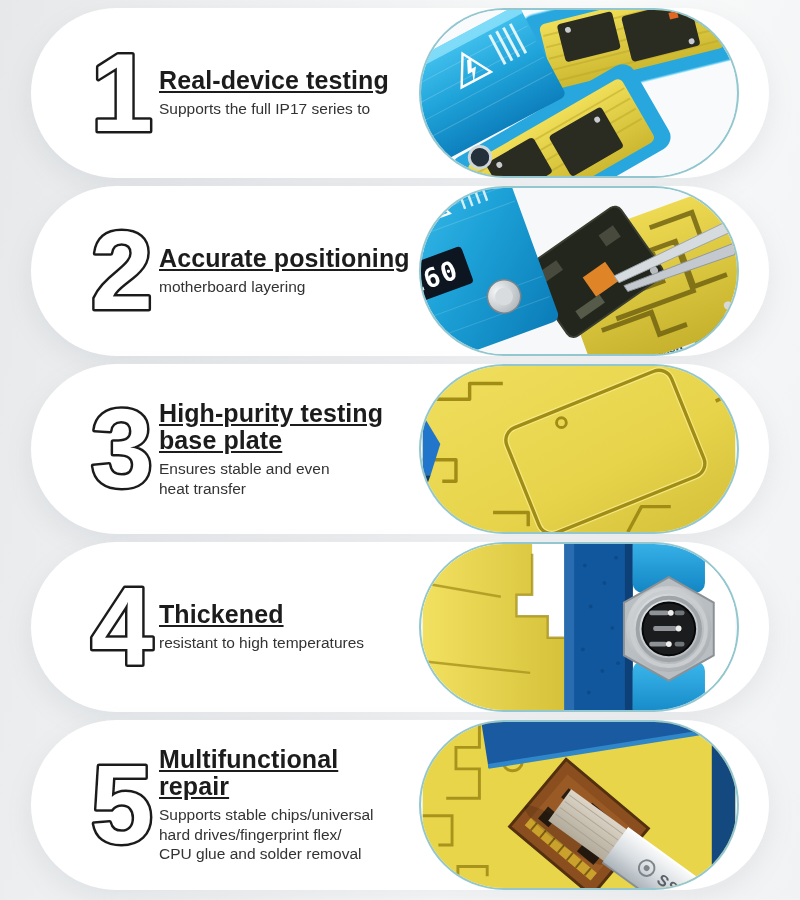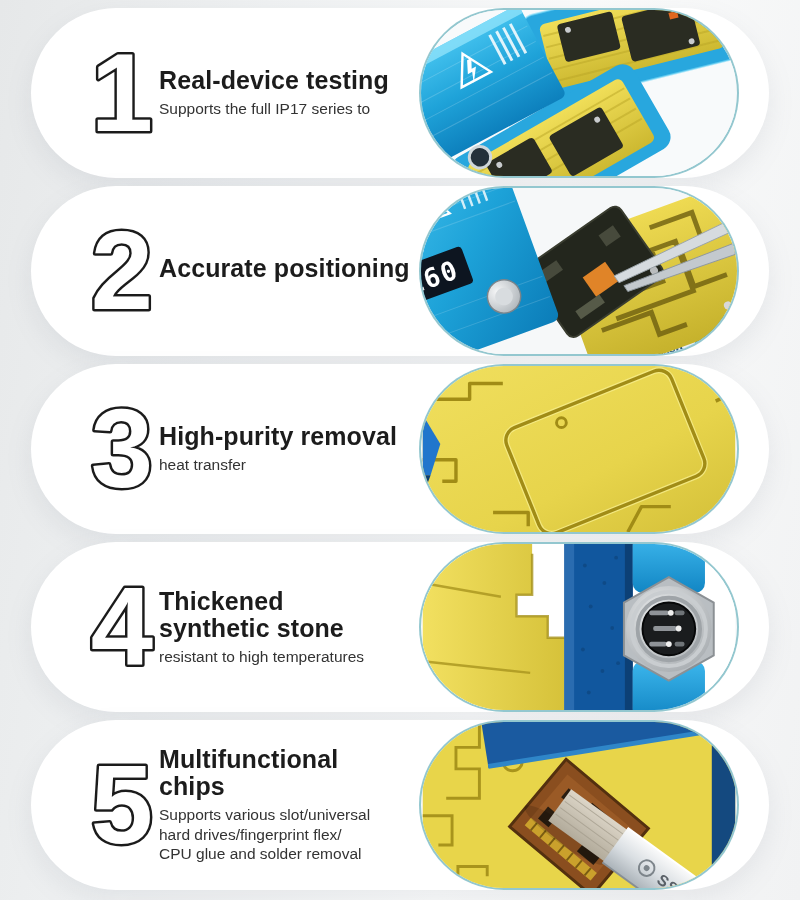--- a/index.html
+++ b/index.html
@@ -17,21 +17,21 @@
     box-shadow:0 10px 26px rgba(125,135,145,.13);
   }
   .num-wrap{flex:0 0 74px;margin-left:54px;}
   .digit-svg{width:74px;height:132px;display:block;overflow:visible;}
   .digit{
     font-family:"Liberation Sans",sans-serif;font-weight:bold;font-size:112px;
     fill:#ffffff;stroke:#1b1b1b;stroke-width:5;paint-order:stroke;stroke-linejoin:round;
   }
   .copy{width:258px;}
   .title{font-size:25px;font-weight:bold;color:#1c1c1c;line-height:1.08;margin:0 0 5px 0;letter-spacing:.1px;}
-  .title span{display:block;}
+  .title span{display:block;text-decoration:underline;}
   .desc{font-size:15.5px;color:#333;line-height:1.28;margin:0;}
   .desc span{display:block;}
   .photo{
     flex:0 0 320px;width:320px;height:170px;margin-left:auto;margin-right:30px;
     border-radius:85px;overflow:hidden;box-sizing:border-box;
     border:2px solid rgba(66,158,172,.55);
     background:#f7f9fa;
   }
   .photo svg{width:100%;height:100%;display:block;}
   .seg{font-family:"DejaVu Sans Mono",monospace;font-weight:bold;}
@@ -131,20 +131,21 @@
     <div class="num-wrap">
       <svg class="digit-svg" viewBox="0 0 74 132">
         <text class="digit" x="37" y="104" text-anchor="middle">2</text>
       </svg>
     </div>
     <div class="copy">
       <h2 class="title">
         <span>Accurate positioning</span>
       </h2>
       <p class="desc">
+        <span>motherboard layering</span>
       </p>
     </div>
     <figure class="photo" style="margin-block:0">
       <svg viewBox="0 0 320 170">
         <defs>
           <linearGradient id="b2" x1="0" y1="0" x2="1" y2="1">
             <stop offset="0" stop-color="#4cc8f2"></stop>
               <stop offset=".55" stop-color="#1da2d8"></stop>
               <stop offset="1" stop-color="#0b7cb8"></stop>
           </linearGradient>
@@ -220,23 +221,25 @@
   </section>
 
   <section class="row">
     <div class="num-wrap">
       <svg class="digit-svg" viewBox="0 0 74 132">
         <text class="digit" x="37" y="104" text-anchor="middle">3</text>
       </svg>
     </div>
     <div class="copy">
       <h2 class="title">
-        <span>High-purity removal</span>
+        <span>High-purity testing</span>
+        <span>base plate</span>
       </h2>
       <p class="desc">
+        <span>Ensures stable and even</span>
         <span>heat transfer</span>
       </p>
     </div>
     <figure class="photo" style="margin-block:0">
       <svg viewBox="0 0 320 170">
         <defs>
           <linearGradient id="gold3" x1="0" y1="0" x2="1" y2="1">
             <stop offset="0" stop-color="#f0df5e"></stop>
               <stop offset=".6" stop-color="#e7d44b"></stop>
               <stop offset="1" stop-color="#d3bf38"></stop>
@@ -269,21 +272,20 @@
 
   <section class="row">
     <div class="num-wrap">
       <svg class="digit-svg" viewBox="0 0 74 132">
         <text class="digit" x="37" y="104" text-anchor="middle">4</text>
       </svg>
     </div>
     <div class="copy">
       <h2 class="title">
         <span>Thickened</span>
-        <span>synthetic stone</span>
       </h2>
       <p class="desc">
         <span>resistant to high temperatures</span>
       </p>
     </div>
     <figure class="photo" style="margin-block:0">
       <svg viewBox="0 0 320 170">
         <defs>
           <linearGradient id="gold4" x1="0" y1="0" x2="1" y2="0">
             <stop offset="0" stop-color="#f2e060"></stop>
@@ -352,24 +354,24 @@
 
   <section class="row">
     <div class="num-wrap">
       <svg class="digit-svg" viewBox="0 0 74 132">
         <text class="digit" x="37" y="104" text-anchor="middle">5</text>
       </svg>
     </div>
     <div class="copy">
       <h2 class="title">
         <span>Multifunctional</span>
-        <span>chips</span>
+        <span>repair</span>
       </h2>
       <p class="desc">
-        <span>Supports various slot/universal</span>
+        <span>Supports stable chips/universal</span>
         <span>hard drives/fingerprint flex/</span>
         <span>CPU glue and solder removal</span>
       </p>
     </div>
     <figure class="photo" style="margin-block:0">
       <svg viewBox="0 0 320 170">
         <defs>
           <linearGradient id="silver5" x1="0" y1="0" x2="0" y2="1">
             <stop offset="0" stop-color="#fbfbfb"></stop>
               <stop offset=".5" stop-color="#d9dee2"></stop>

